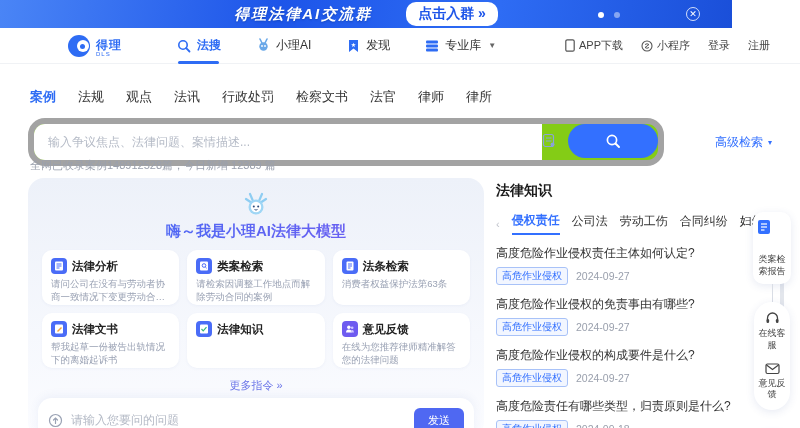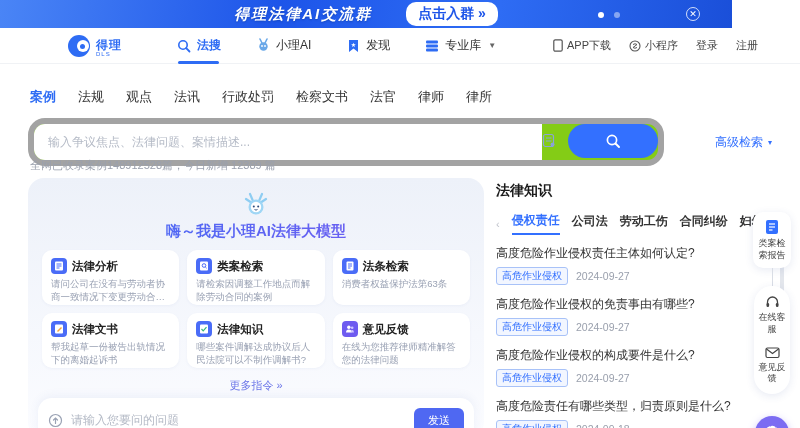--- a/index.html
+++ b/index.html
@@ -35,21 +35,21 @@
   .logo-text .cn { font-size:12px; font-weight:bold; letter-spacing:1px; }
   .logo-text .en { font-size:6px; letter-spacing:1px; }
   .main-nav { display:flex; align-items:center; margin-left:54px; gap:34px; height:36px; }
   .nav-item { display:flex; align-items:center; gap:5px; font-size:12px; color:#333;
     height:36px; position:relative; cursor:pointer; }
   .nav-item.active { color:#2e6cf4; font-weight:bold; }
   .nav-item.active::after { content:""; position:absolute; bottom:0; left:2px; right:2px; height:3px;
     border-radius:2px; background:#2e6cf4; }
   .nav-ico { width:16px; height:16px; display:inline-flex; align-items:center; justify-content:center; }
   .caret { font-size:8px; color:#666; margin-left:2px; }
-  .header-right { margin-left:auto; margin-right:42px; display:flex; align-items:center; gap:18px;
+  .header-right { margin-left:auto; margin-right:30px; display:flex; align-items:center; gap:18px;
     font-size:11px; color:#444; }
   .hr-item { display:flex; align-items:center; gap:4px; cursor:pointer; }
   .auth { cursor:pointer; }
 
   
   .cat-tabs { position:absolute; top:88px; left:30px; display:flex; gap:22px; font-size:13px; color:#333; }
   .cat-tab { cursor:pointer; padding-bottom:6px; }
   .cat-tab.active { color:#2e6cf4; font-weight:bold; }
 
   
@@ -90,37 +90,37 @@
     align-items:center; padding:0 10px; }
   .ask-ph { margin-left:8px; font-size:12px; color:#b4bac6; flex:1; }
   .send-btn { background:#4f68f2; color:#fff; border:none; border-radius:6px; font-size:11px;
     padding:5px 14px; cursor:pointer; }
 
   
   .know-panel { position:absolute; top:182px; left:496px; width:266px; }
   .know-title { font-size:14px; font-weight:bold; color:#1a1a1a; }
   .know-tabs { display:flex; align-items:center; gap:12px; margin-top:12px; font-size:12px; color:#333; }
   .kt-arrow { color:#c0c4cc; font-size:11px; cursor:pointer; }
-  .know-tab { cursor:pointer; white-space:nowrap; padding-bottom:4px;font-weight:bold; }
+  .know-tab { cursor:pointer; white-space:nowrap; padding-bottom:4px; }
   .know-tab.active { color:#3370ff; font-weight:bold; border-bottom:2px solid #3370ff; }
   .know-list { margin-top:10px; }
   .know-item { margin-bottom:11px; cursor:pointer; }
   .know-q { font-size:12px; color:#333; white-space:nowrap; overflow:hidden; text-overflow:ellipsis; }
   .know-meta { display:flex; align-items:center; gap:8px; margin-top:5px; }
   .know-badge { font-size:10px; color:#3370ff; border:1px solid #a8c2f8; background:#f2f6ff;
     border-radius:3px; padding:1px 5px; }
   .know-date { font-size:10.5px; color:#9aa0ad; }
   .panel-scrollbar { position:absolute; top:40px; left:284px; width:4px; height:96px;
     border-radius:2px; background:#e3e6ec; cursor:pointer; }
 
   
   .side-tools { position:absolute; top:212px; left:752px; width:40px; display:flex;
     flex-direction:column; align-items:center; }
   .tool-card { background:#fff; border-radius:10px; box-shadow:0 2px 8px rgba(60,80,160,.12);
-    padding:7px 3px; width:38px; display:flex; flex-direction:column; align-items:center; gap:3px;
+    padding:7px 3px; width:38px; display:flex; flex-direction:column; align-items:flex-start; gap:19px;
     cursor:pointer; }
   .tool-label { font-size:9px; color:#444; text-align:center; line-height:1.3; }
   .tool-line { width:1px; height:18px; background:#d9dde5; }
   .tool-group { background:#fff; border-radius:18px; box-shadow:0 2px 8px rgba(60,80,160,.12);
     padding:9px 3px; width:36px; display:flex; flex-direction:column; align-items:center; gap:10px; }
   .tool-item { display:flex; flex-direction:column; align-items:center; gap:3px; cursor:pointer; }
   .robot-fab { margin-top:22px; width:34px; height:34px; border-radius:50%; background:#7c6cf2;
     border:none; display:flex; align-items:center; justify-content:center; cursor:pointer;
     box-shadow:0 3px 8px rgba(110,90,240,.4); }
 </style>
@@ -315,21 +315,20 @@
       <div class="feat-card">
         <div class="feat-head">
           <span class="feat-ico" style="background:#4a6cf7">
             <svg width="10" height="10" viewBox="0 0 10 10">
                 <rect x="1" y="0.5" width="8" height="9" rx="1" fill="#fff"></rect>
                 <path d="M2.5 5 L4.2 6.8 L7.5 3.2" fill="none" stroke="#35b57a" stroke-width="1.2"></path>
               </svg>
           </span>
           <span class="feat-title">法律知识</span>
         </div>
-        <div class="feat-desc">哪些案件调解达成协议后人民法院可以不制作调解书?</div>
       </div>
       <div class="feat-card">
         <div class="feat-head">
           <span class="feat-ico" style="background:#6e5bf0">
             <svg width="10" height="10" viewBox="0 0 10 10">
                 <circle cx="3.8" cy="3.2" r="1.7" fill="#fff"></circle>
                 <path d="M1 8.5 q0-3 2.8-3 t2.8 3 Z" fill="#fff"></path>
                 <circle cx="7.2" cy="3.8" r="1.3" fill="#cfc6ff"></circle>
                 <path d="M5.6 8.5 q0-2.4 1.6-2.4 t1.8 2.4 Z" fill="#cfc6ff"></path>
               </svg>

